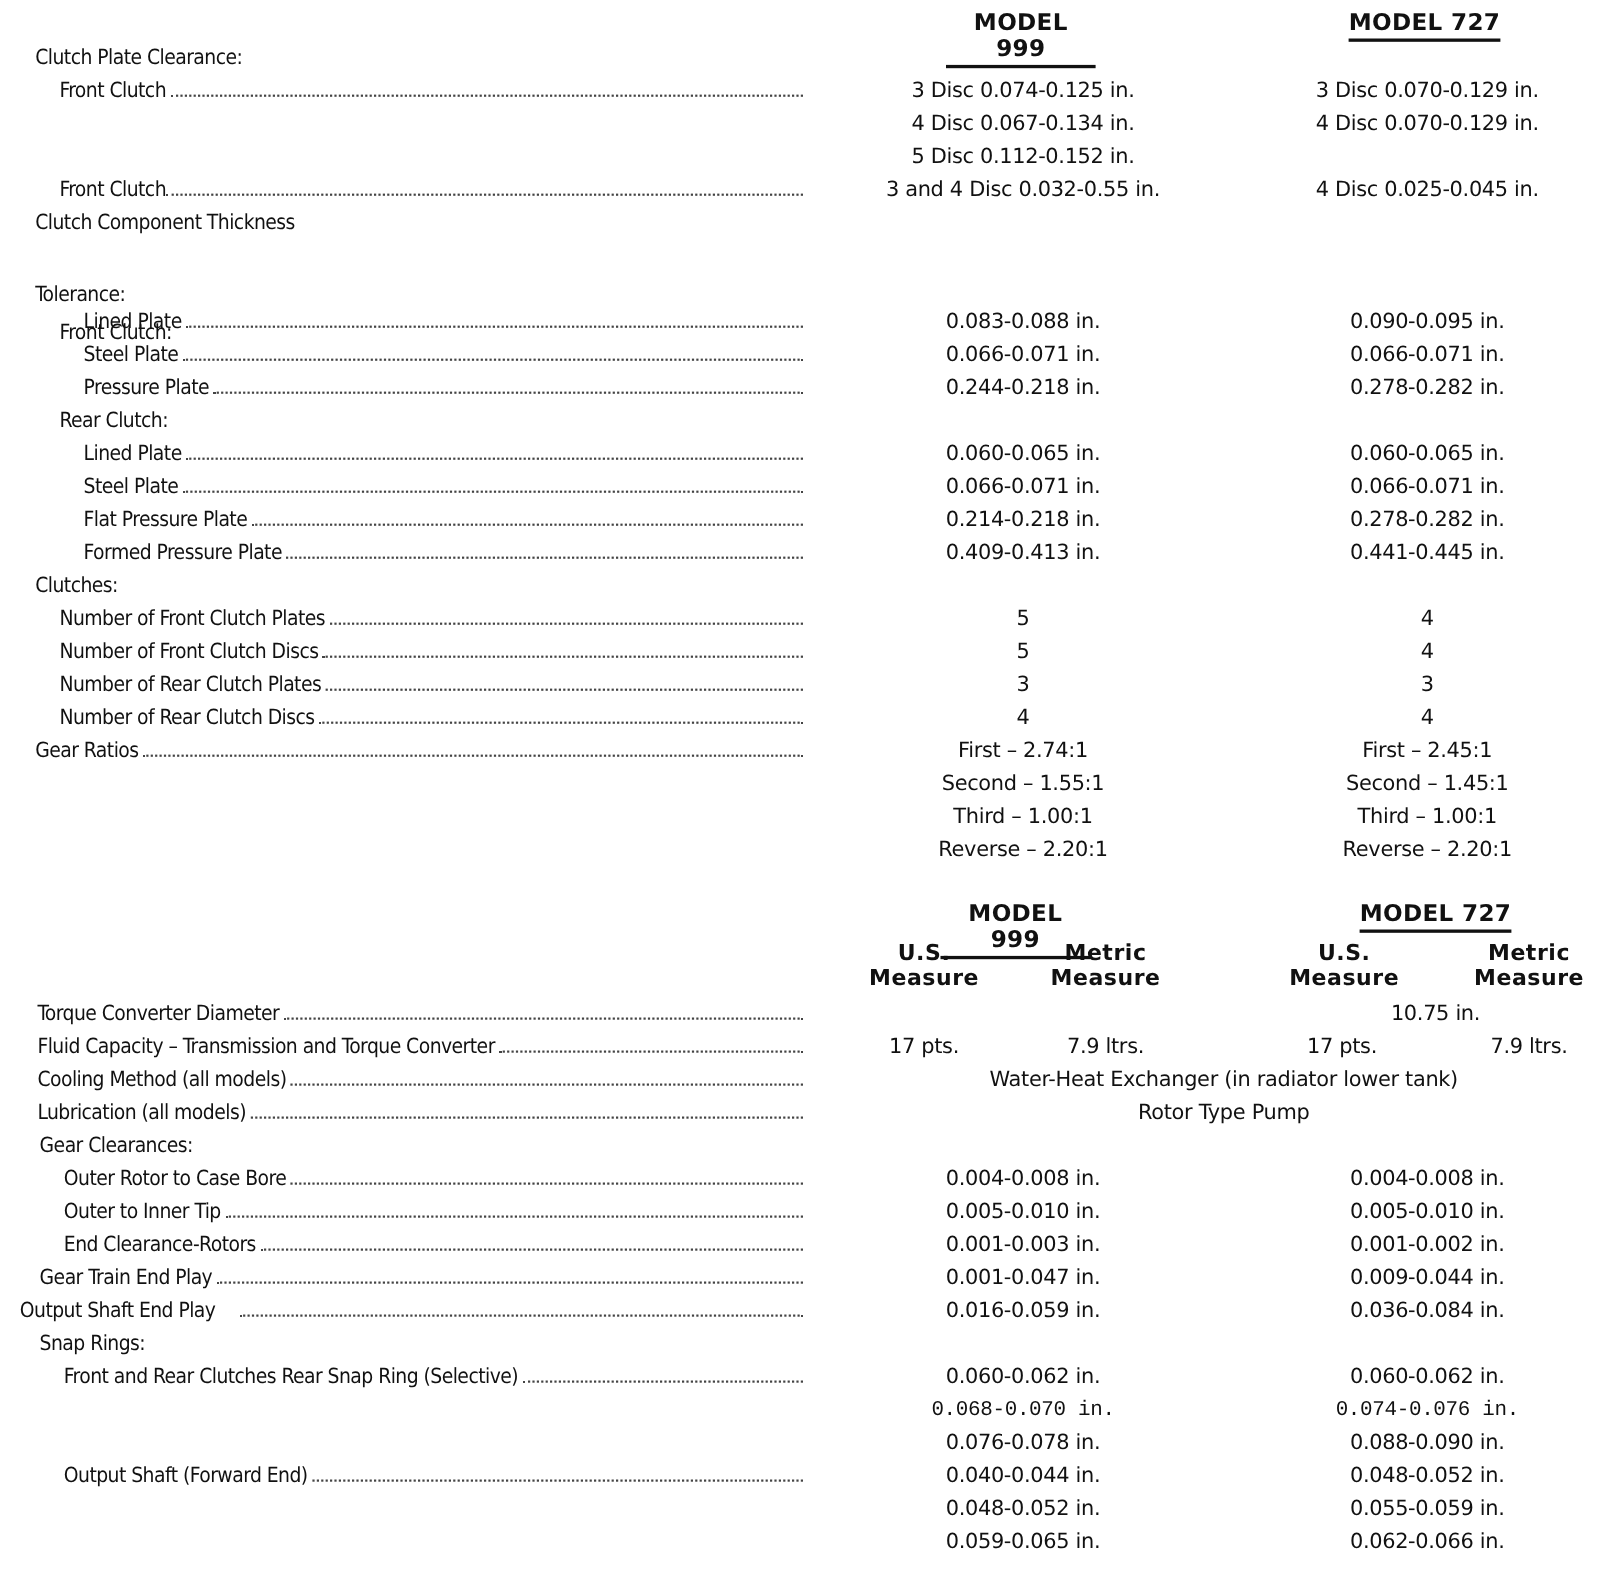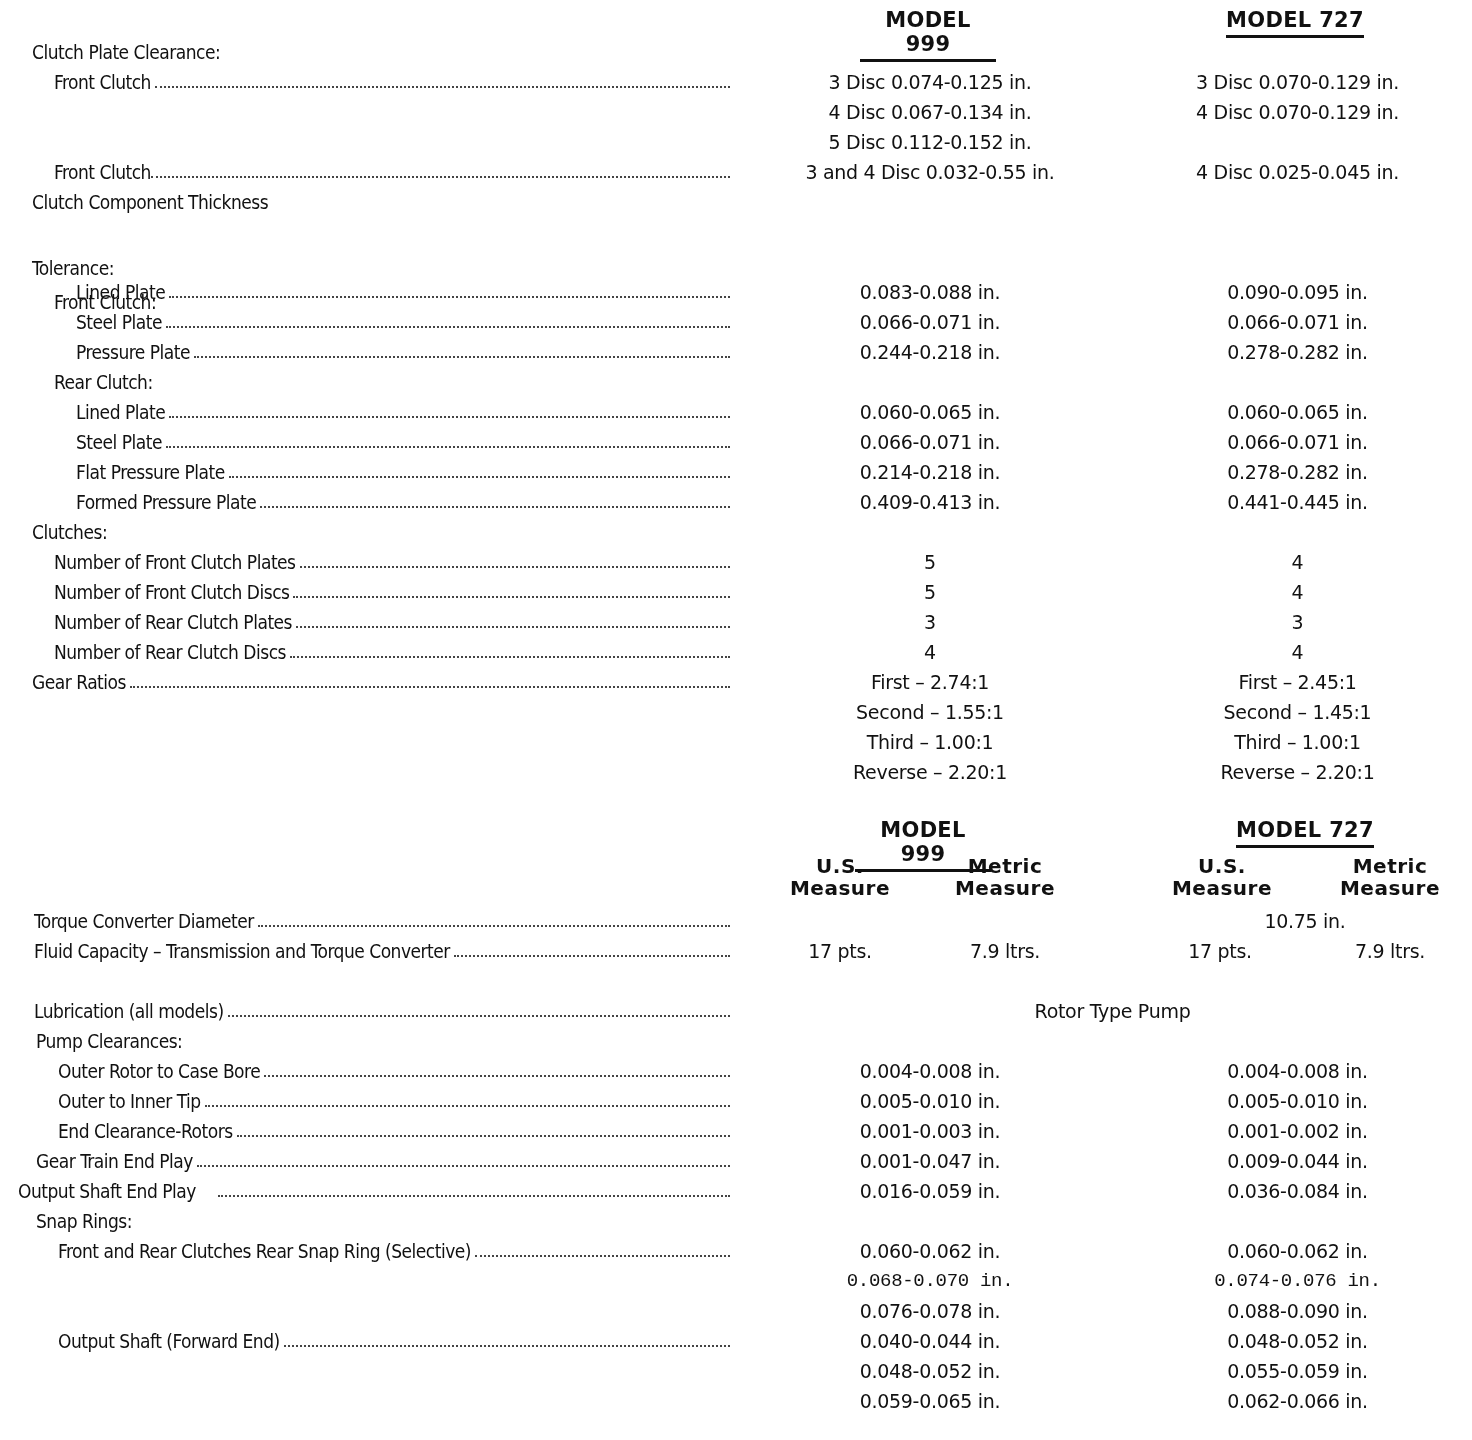--- a/index.html
+++ b/index.html
@@ -240,30 +240,35 @@
 
   <div class="row" style="top:936px;">
     <span class="label" style="left:34px;">Fluid Capacity – Transmission and Torque Converter</span>
     <span class="leader" style="left: 454px;"></span>
     <span class="cell c999us">17 pts.</span>
     <span class="cell c999m">7.9 ltrs.</span>
     <span class="cell c727us">17 pts.</span>
     <span class="cell c727m">7.9 ltrs.</span>
   </div>
 
+  <div class="row" style="top:966px;">
+    <span class="label" style="left:34px;">Cooling Method (all models)</span>
+    <span class="leader" style="left: 264px;"></span>
+    <span class="cell cspan">Water-Heat Exchanger (in radiator lower tank)</span>
+  </div>
 
   <div class="row" style="top:996px;">
     <span class="label" style="left:34px;">Lubrication (all models)</span>
     <span class="leader" style="left: 228px;"></span>
     <span class="cell cspan">Rotor Type Pump</span>
   </div>
 
   <div id="section2-rows">
       <div class="row" style="top: 1026px;">
-        <span class="label" style="left: 36px;">Pump Clearances:</span>
+        <span class="label" style="left: 36px;">Gear Clearances:</span>
       </div>
       <div class="row" style="top: 1056px;">
         <span class="label" style="left: 58px;">Outer Rotor to Case Bore</span>
         <span class="leader" style="left: 264px;"></span>
         <span class="cell c999">0.004-0.008 in.</span>
         <span class="cell c727">0.004-0.008 in.</span>
       </div>
       <div class="row" style="top: 1086px;">
         <span class="label" style="left: 58px;">Outer to Inner Tip</span>
         <span class="leader" style="left: 205px;"></span>

